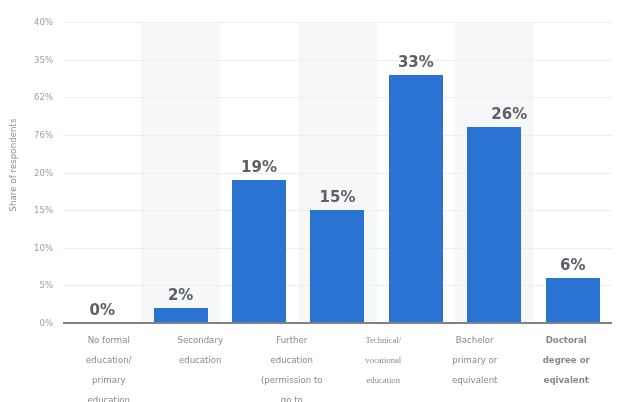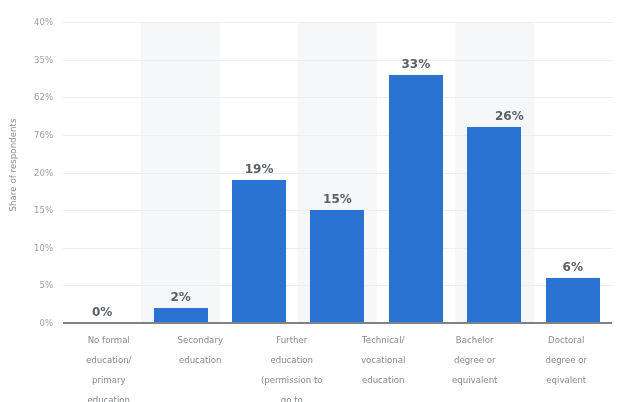--- a/index.html
+++ b/index.html
@@ -118,21 +118,21 @@
     bottom: 0;
     left: 50%;
     transform: translateX(-50%);
     width: 54px;
     background: #2a73d2;
   }
   .bar-value {
     position: absolute;
     left: 50%;
     transform: translateX(-50%);
-    font-size: 12px;
+    font-size: 15px;
     font-weight: bold;
     color: #5c6066;
     white-space: nowrap;
   }
 
   
   .x-labels {
     position: absolute;
     left: 63px;
     top: 330px;
@@ -229,24 +229,24 @@
 education/
 primary
 education</div>
       <div class="x-label" style="white-space: pre-line;">Secondary
 education</div>
       <div class="x-label" style="white-space: pre-line;">Further
 education
 (permission to
 go to
 university)</div>
-      <div class="x-label" style="white-space: pre-line;">Technical/
+      <div class="x-label" style="white-space: pre-line; font-family: Liberation Serif, serif;">Technical/
 vocational
 education</div>
       <div class="x-label" style="white-space: pre-line;">Bachelor
-degree or
+primary or
 equivalent</div>
-      <div class="x-label" style="white-space: pre-line;">Doctoral
+      <div class="x-label" style="white-space: pre-line; font-weight: bold;">Doctoral
 degree or
 eqivalent</div>
     </div>
 
 </div>
 
 </body></html>

